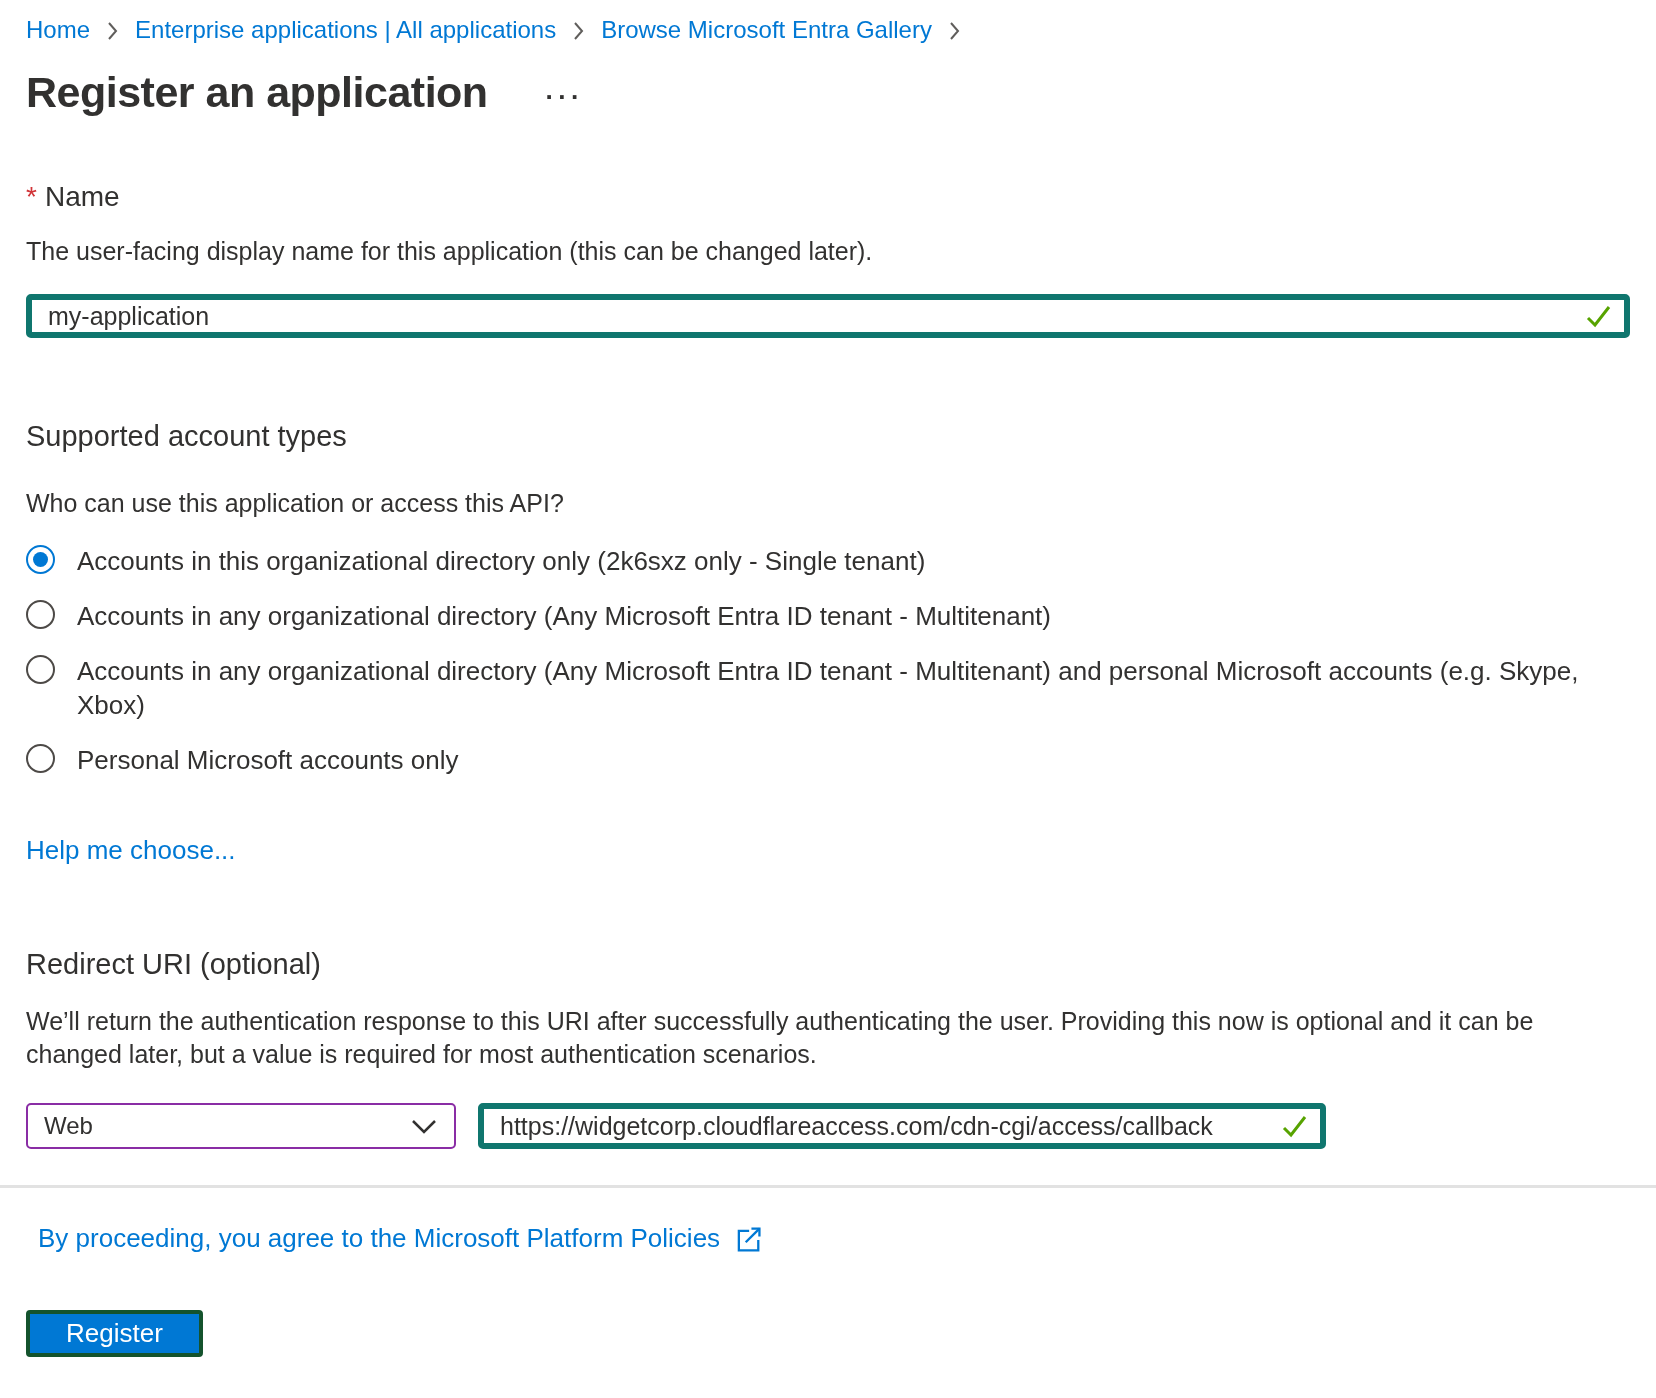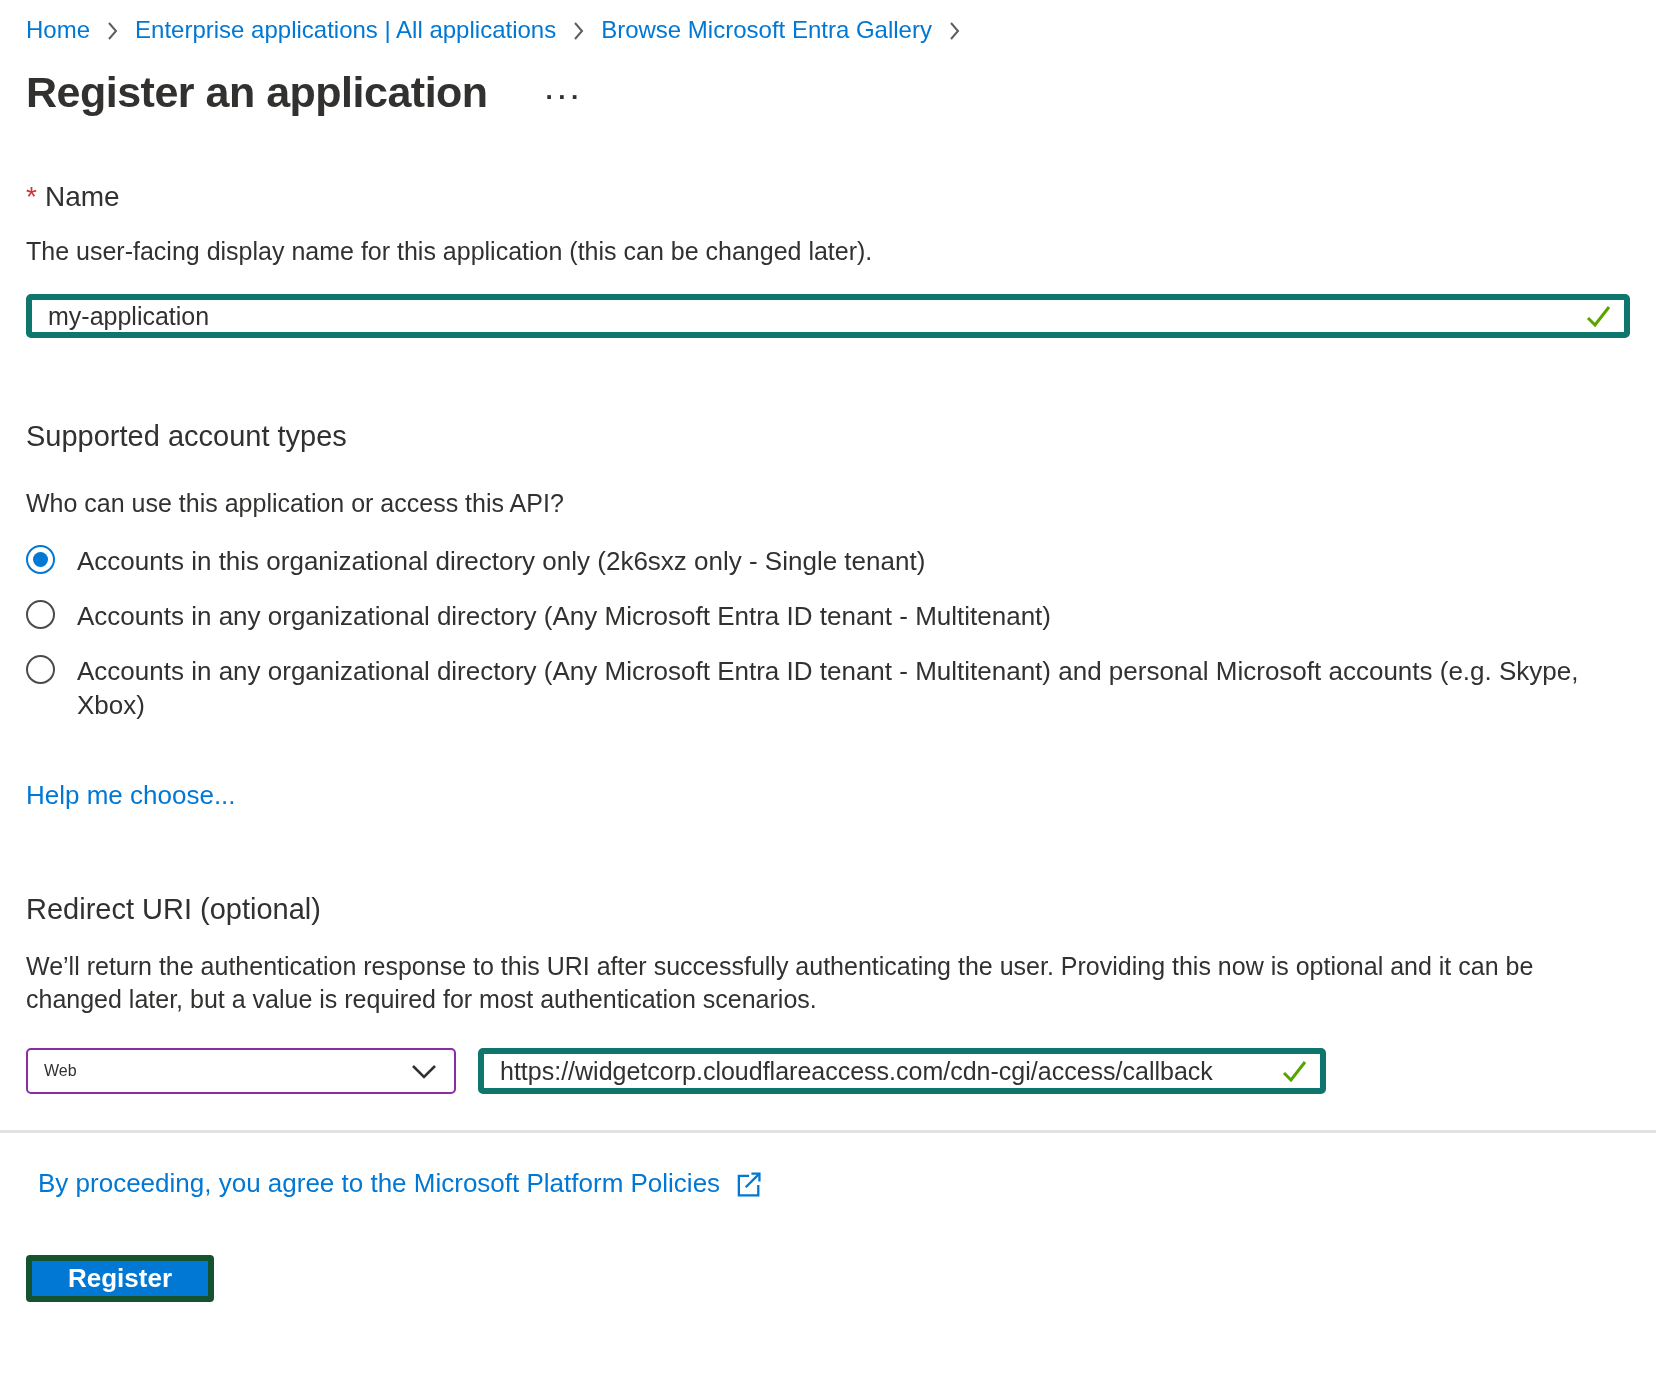--- a/index.html
+++ b/index.html
@@ -57,38 +57,38 @@
 
   
   .redirect-heading { }
   .redirect-desc { margin-top: 24px; font-size: 25px; line-height: 33px; max-width: 1530px; }
 
   .uri-row { margin-top: 32px; display: flex; gap: 22px; }
   .select-box {
     width: 430px; height: 46px;
     border: 2px solid #8a2da5; border-radius: 5px;
     display: flex; align-items: center; justify-content: space-between;
-    padding: 0 16px 0 16px; font-size: 16px; cursor: pointer; background: #fff;
+    padding: 0 16px 0 16px; font-size: 24px; cursor: pointer; background: #fff;
   }
   .uri-input-wrap { position: relative; width: 848px; }
   .uri-input-wrap .text-input { height: 46px; }
 
   
   .divider { margin: 36px -26px 0 -26px; height: 3px; background: #e2e2e2; }
   .policy-row { margin-top: 32px; display: flex; align-items: center; gap: 12px; margin-left: 12px; }
   .policy-link { font-size: 26px; color: #0078d4; text-decoration: none; cursor: pointer; }
   .ext-icon { display: flex; margin-top: 4px; cursor: pointer; }
 
   .register-btn {
     margin-top: 54px;
     min-width: 170px; height: 47px;
     background: #0078d4; color: #ffffff;
-    border: 6px solid #14532d; border-radius: 4px;
+    border: 4px solid #14532d; border-radius: 4px;
     font-family: "Liberation Sans", sans-serif;
-    font-size: 26px; font-weight: 700;
+    font-size: 26px; font-weight: 400;
     padding: 0 36px; cursor: pointer;
   }
 </style>
 </head>
 <body>
 
 
 
 
 <nav class="breadcrumb">
@@ -143,20 +143,24 @@
       </span>
     <span class="radio-label">Accounts in this organizational directory only (2k6sxz only - Single tenant)</span>
   </div>
   <div class="radio-row">
     <span class="radio"></span>
     <span class="radio-label">Accounts in any organizational directory (Any Microsoft Entra ID tenant - Multitenant)</span>
   </div>
   <div class="radio-row">
     <span class="radio"></span>
     <span class="radio-label">Accounts in any organizational directory (Any Microsoft Entra ID tenant - Multitenant) and personal Microsoft accounts (e.g. Skype, Xbox)</span>
+  </div>
+  <div class="radio-row">
+    <span class="radio"></span>
+    <span class="radio-label">Personal Microsoft accounts only</span>
   </div>
 </div>
 
 <a class="help-link">Help me choose...</a>
 
 
 <div class="section-heading redirect-heading">Redirect URI (optional)</div>
 <div class="redirect-desc">We’ll return the authentication response to this URI after successfully authenticating the user. Providing this now is optional and it can be changed later, but a value is required for most authentication scenarios.</div>
 
 <div class="uri-row">

